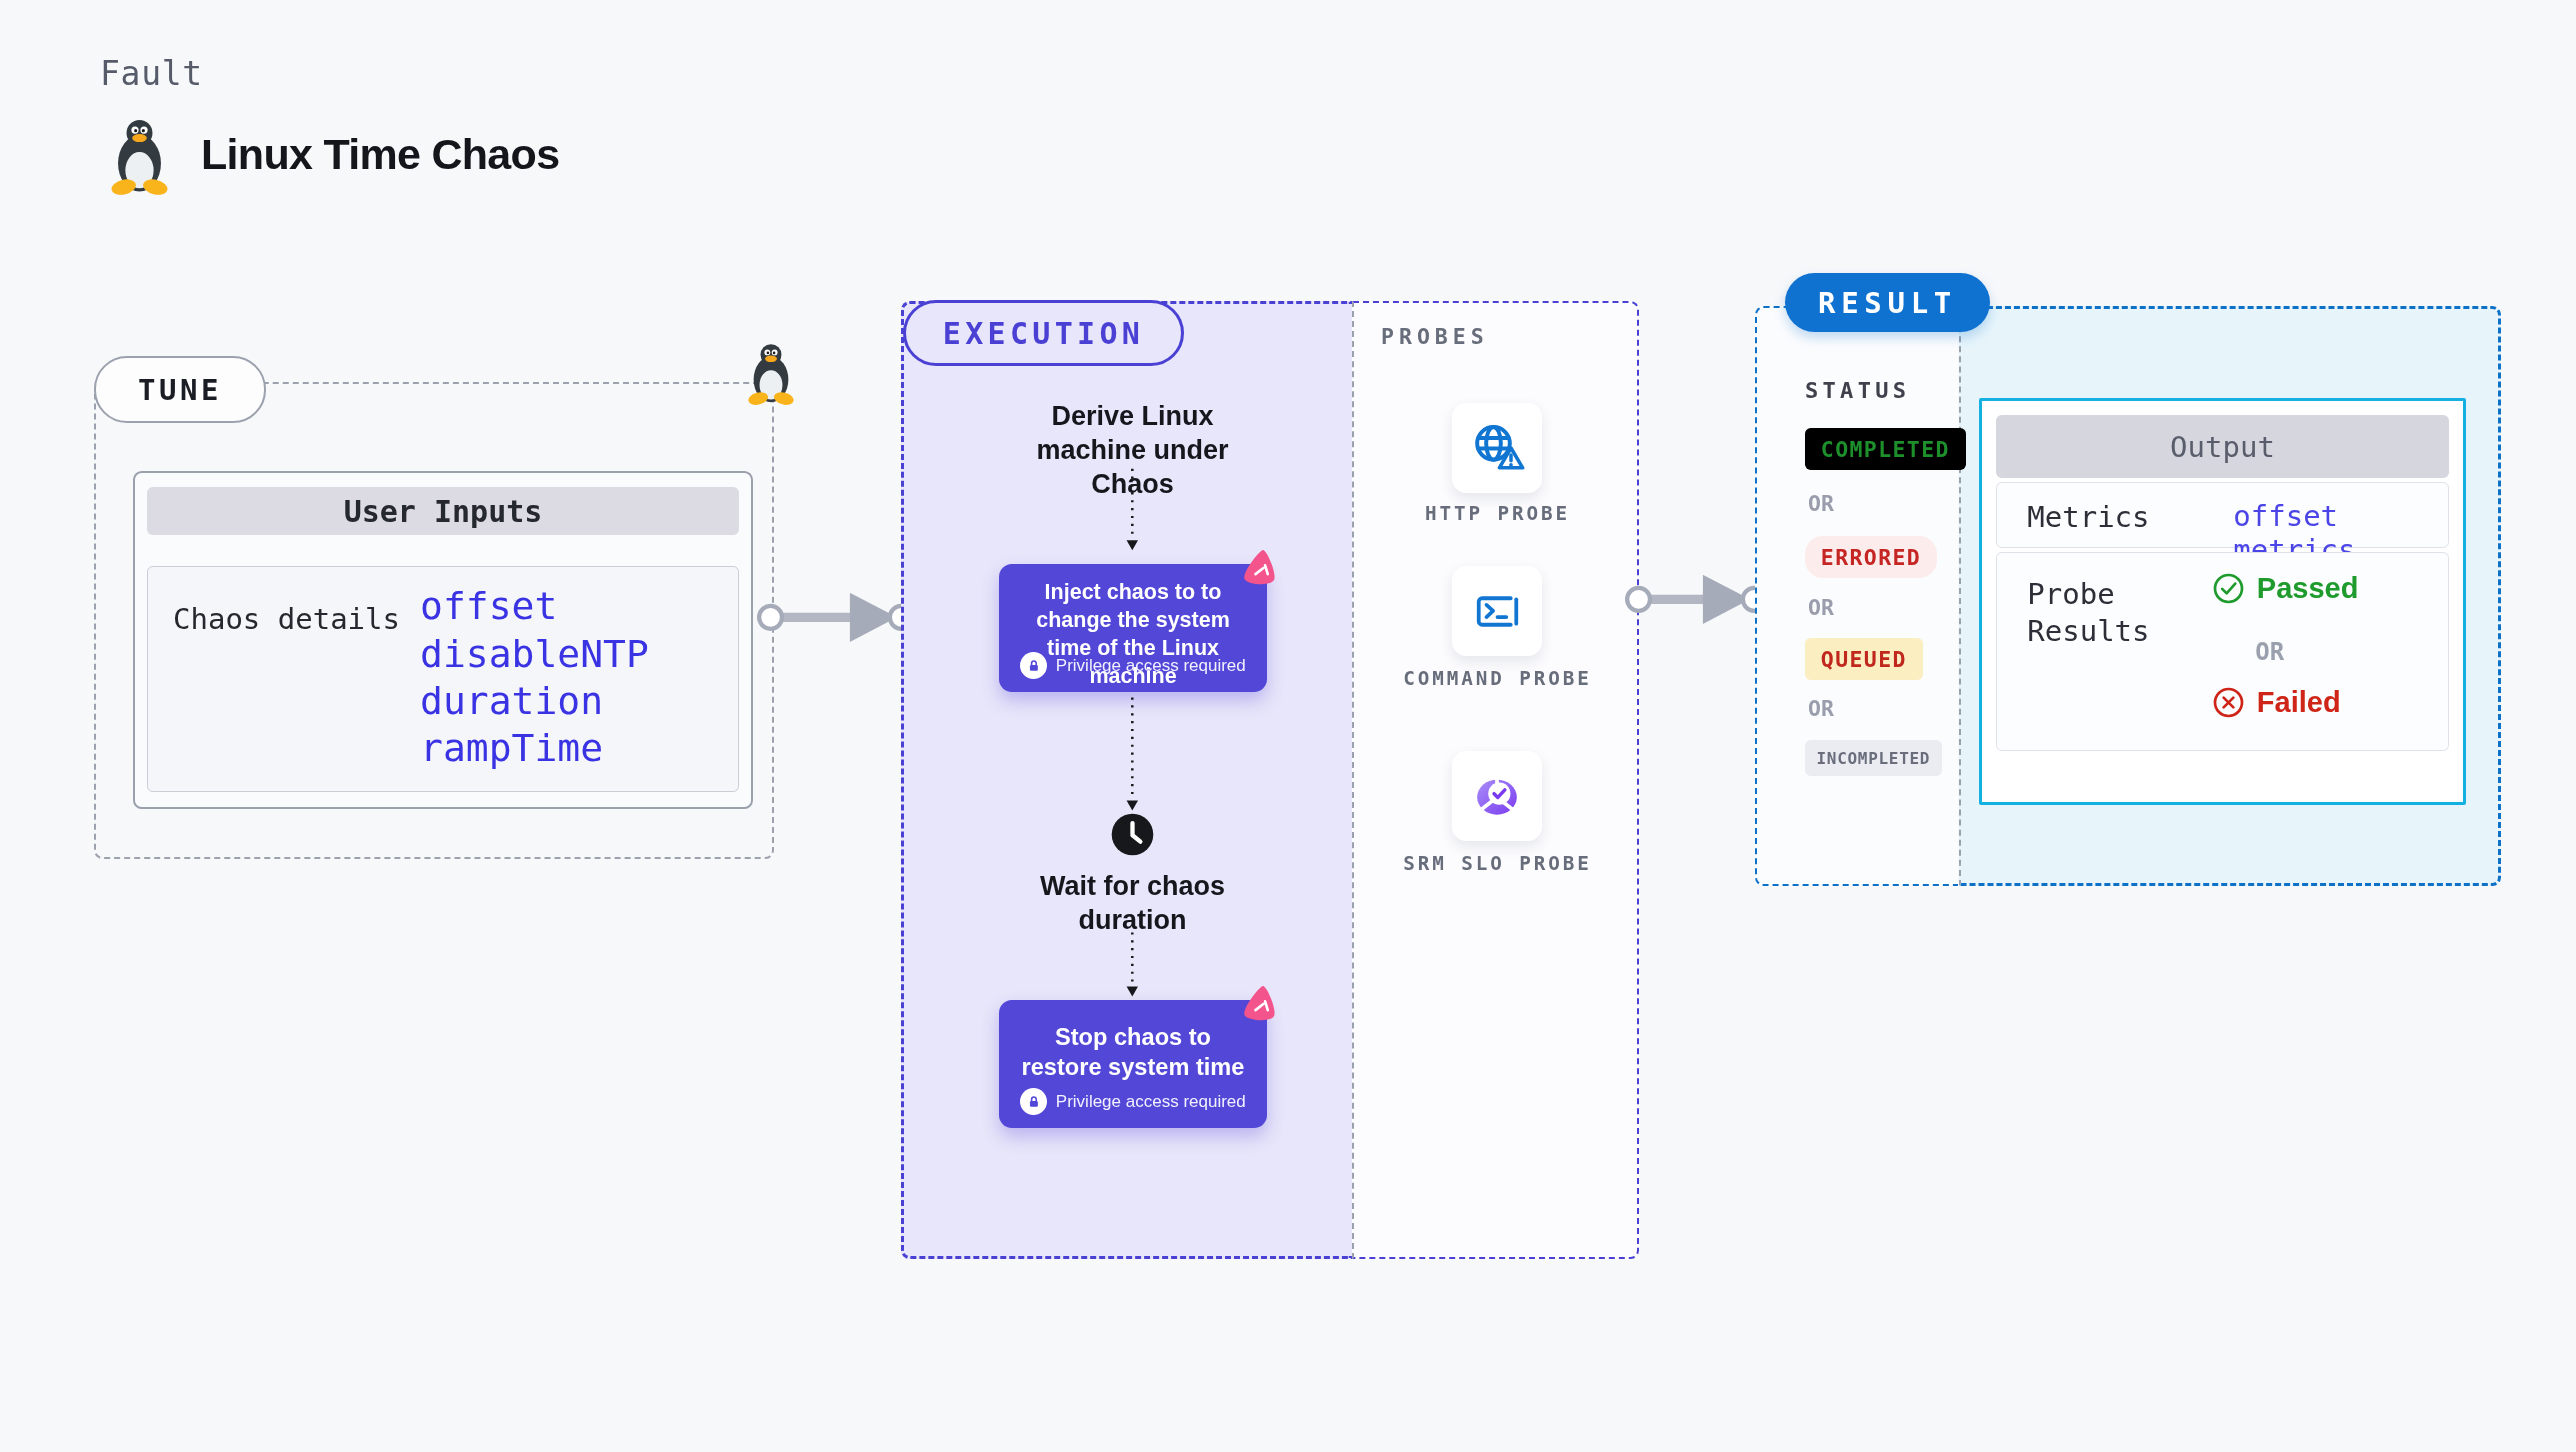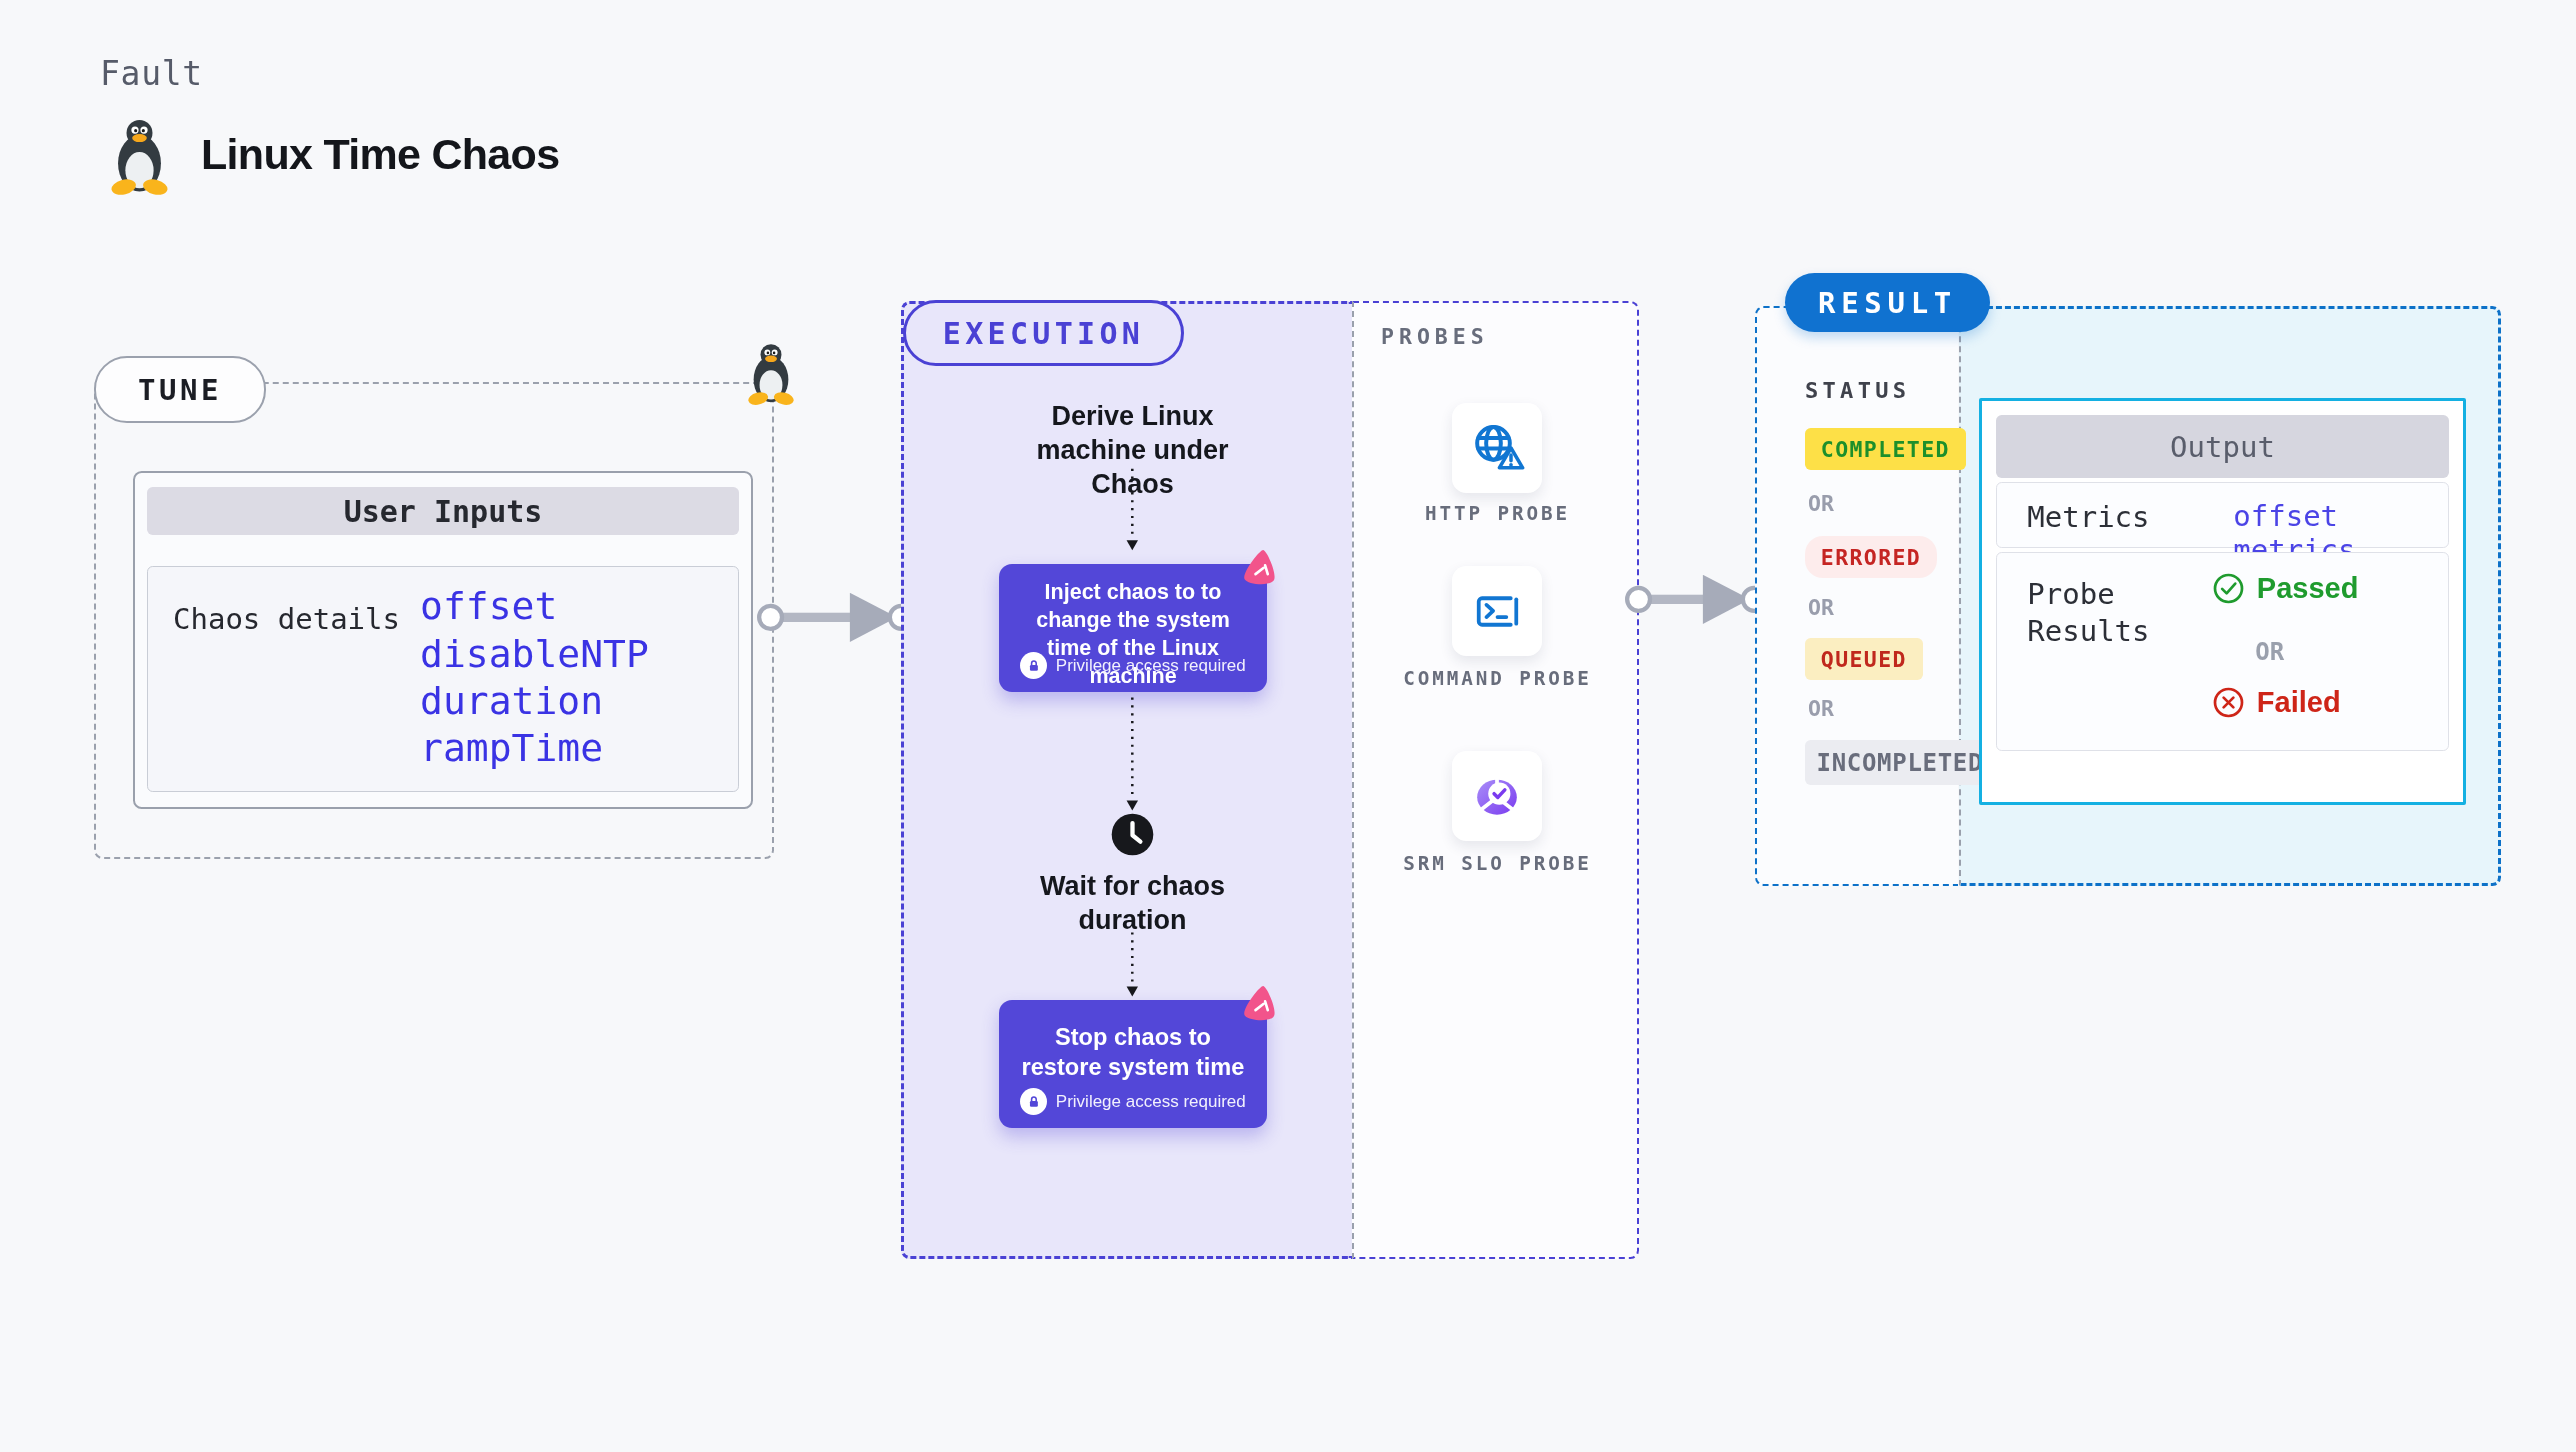--- a/index.html
+++ b/index.html
@@ -63,24 +63,24 @@
   
   .status-box{left:1755px;top:306px;width:203px;height:580px;background:#fbfcfe;
               border:2.1px dashed #0d71c8;border-right:none;border-radius:8.6px 0 0 8.6px;box-sizing:border-box;}
   .output-box{left:1959px;top:306px;width:542px;height:580px;background:#e7f5fb;
               border:3.6px dashed #0d71c8;border-left:2.1px dashed #9aa0ac;border-radius:0 8.6px 8.6px 0;box-sizing:border-box;}
   .result-pill{left:1785px;top:273px;width:205px;height:59px;background:#1072d0;border-radius:31.5px;
                display:flex;align-items:center;justify-content:center;color:#ffffff;
                font-size:29px;font-weight:bold;letter-spacing:5.7px;box-shadow:0 5.7px 11.5px rgba(16,114,208,0.25);}
   .status-title{left:1805px;top:378px;font-size:22px;font-weight:bold;color:#3f424c;letter-spacing:4.3px;}
   .badge{display:inline-block;padding:8.6px 15.8px;border-radius:5.7px;font-size:21.5px;font-weight:bold;letter-spacing:1.4px;}
-  .badge-completed{background:#fde047;color:#1d8f2b;}
+  .badge-completed{background:#000000;color:#1d8f2b;}
   .badge-errored{background:#fdecec;color:#c52523;border-radius:18px;}
   .badge-queued{background:#fbeec1;color:#c0281d;}
-  .badge-incompleted{background:#ebecf1;color:#696d7c;font-size:24px;letter-spacing:0.7px;padding:8.6px 11.5px;}
+  .badge-incompleted{background:#ebecf1;color:#696d7c;font-size:16px;letter-spacing:0.7px;padding:8.6px 11.5px;}
   .or-label{font-size:21.5px;font-weight:600;color:#999dac;}
 
   .output-card{left:1979px;top:398px;width:487px;height:407px;background:#ffffff;border:3.6px solid #14b0e2;
                border-radius:2px;box-sizing:border-box;padding:14.3px;}
   .output-header{height:63px;background:#d6d6df;border-radius:5.7px;display:flex;align-items:center;justify-content:center;
                  font-size:29px;color:#595d6b;}
   .output-row{margin-top:4px;background:#fcfdff;border:1.4px solid #dfe1e8;border-radius:5.7px;position:relative;box-sizing:border-box;}
   .metrics-row{height:66px;}
   .probe-results-row{height:199px;}
   .row-label{position:absolute;left:30px;font-size:29px;color:#2c2f37;line-height:37px;}

